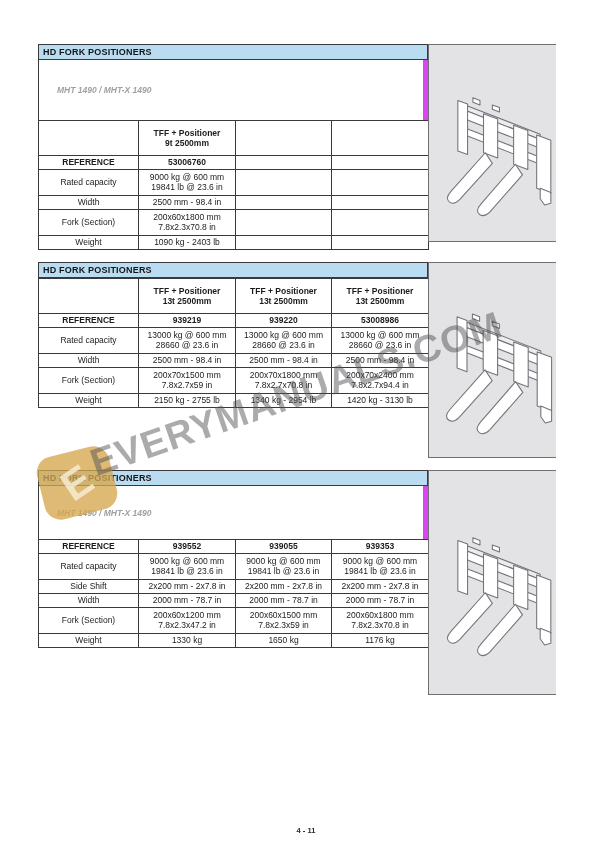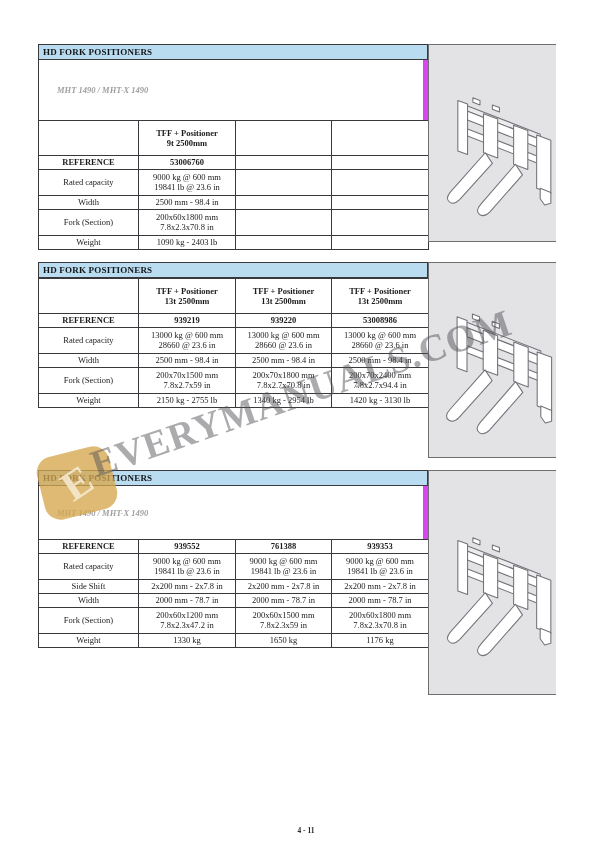--- a/index.html
+++ b/index.html
@@ -1,17 +1,17 @@
 <!DOCTYPE html>
 <html><head>
 <meta charset="utf-8">
 <style>
   html,body{margin:0;padding:0;background:#ffffff;}
   .page{position:relative;width:556px;height:864px;background:#ffffff;overflow:hidden;
-        font-family:Liberation Serif, serif;color:#1b1b1d;}
+        font-family:Liberation Sans, sans-serif;color:#1b1b1d;}
 
   
   .spec{position:absolute;left:38px;width:390px;box-sizing:border-box;}
   .band{height:16px;box-sizing:border-box;border:1px solid #39393d;background:#b9dcf0;
         font-size:9px;font-weight:bold;line-height:14px;padding-left:4px;color:#141417;
         letter-spacing:.2px;}
   .model-area{position:relative;box-sizing:border-box;border-left:1px solid #39393d;
         border-right:5px solid #d946ef;display:flex;align-items:center;}
   .model{font-size:8.5px;font-style:italic;font-weight:bold;color:#a0a0a2;padding-left:18px;}
   table.grid{border-collapse:collapse;table-layout:fixed;width:390px;padding-left:44px;}
@@ -202,21 +202,21 @@
       <colgroup>
           <col style="width:100px">
           <col style="width:97px">
           <col style="width:96px">
           <col style="width:97px">
         </colgroup>
       <tbody>
       <tr class="rref">
         <td class="lab">REFERENCE</td>
         <td>939552</td>
-        <td>761388</td>
+        <td>939055</td>
         <td>939353</td>
       </tr>
       <tr class="r2">
         <td class="lab">Rated capacity</td>
         <td>9000 kg @ 600 mm
 19841 lb @ 23.6 in</td>
         <td>9000 kg @ 600 mm
 19841 lb @ 23.6 in</td>
         <td>9000 kg @ 600 mm
 19841 lb @ 23.6 in</td>

